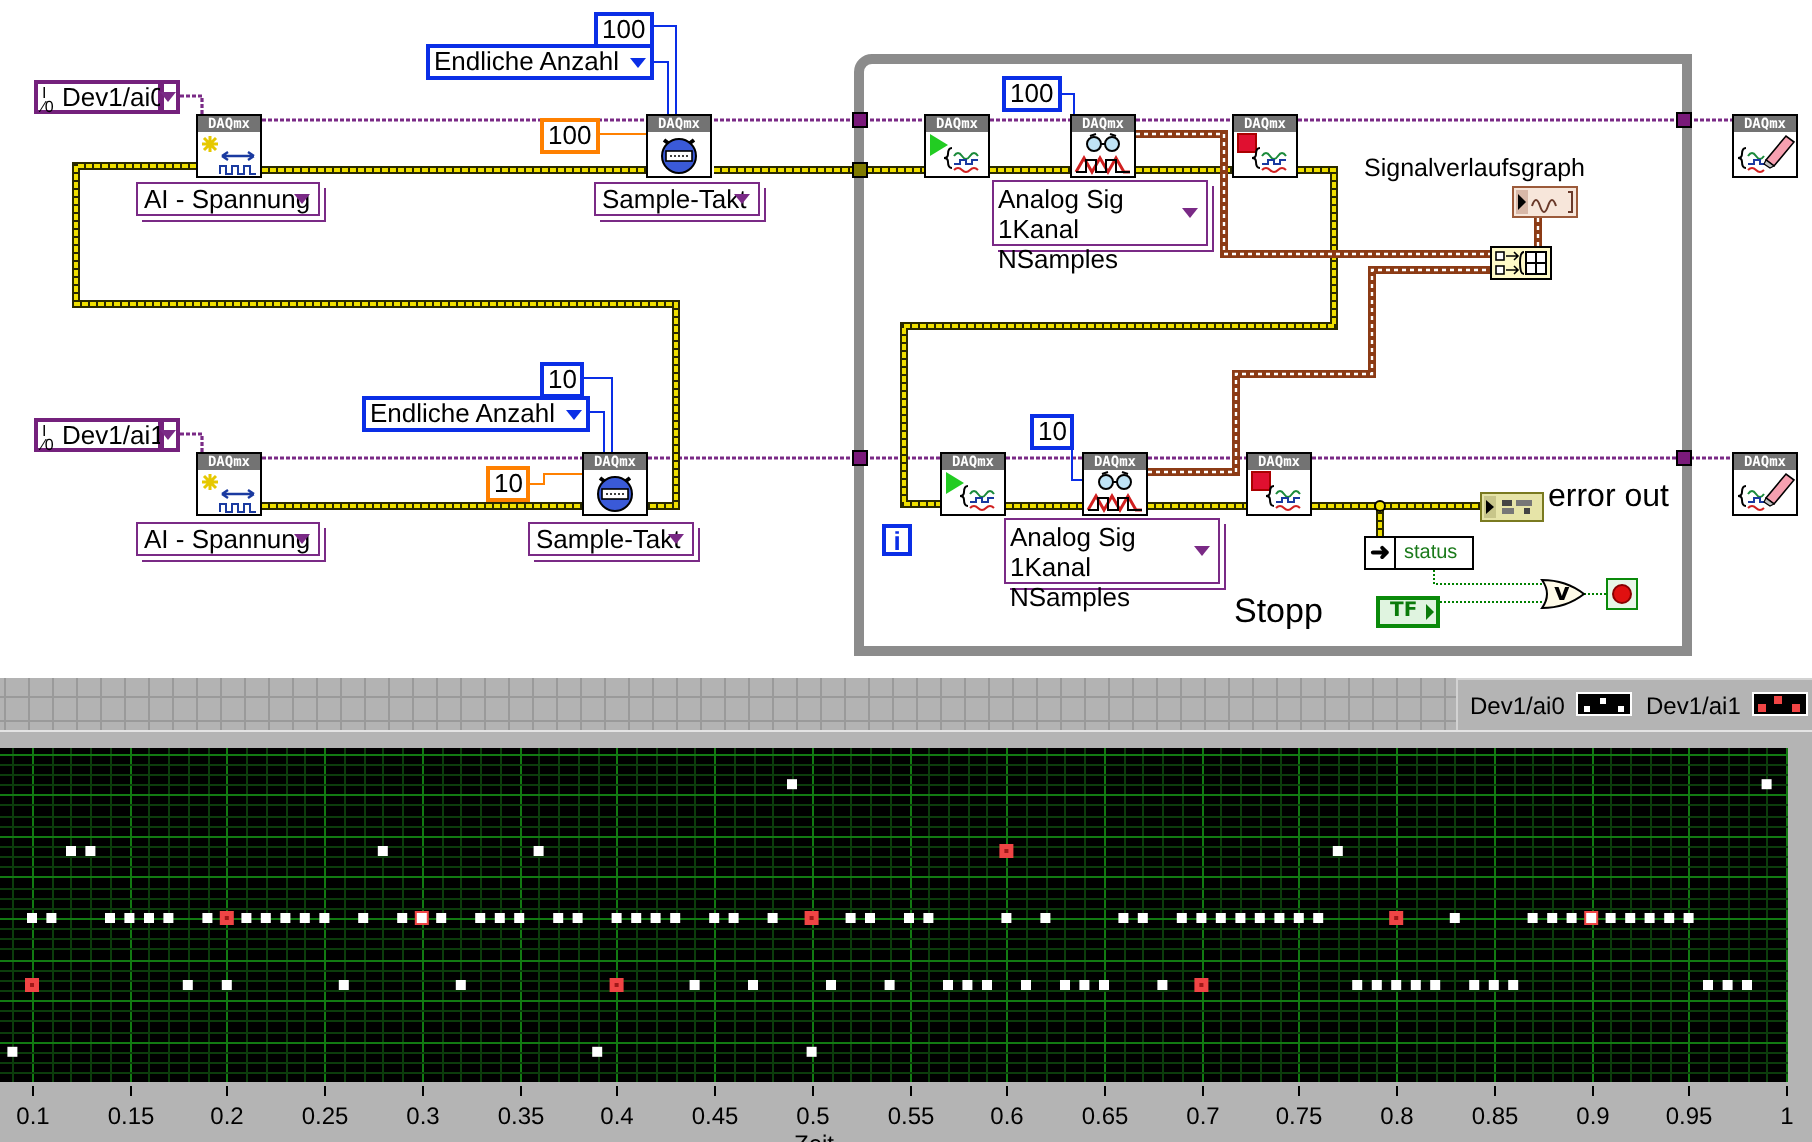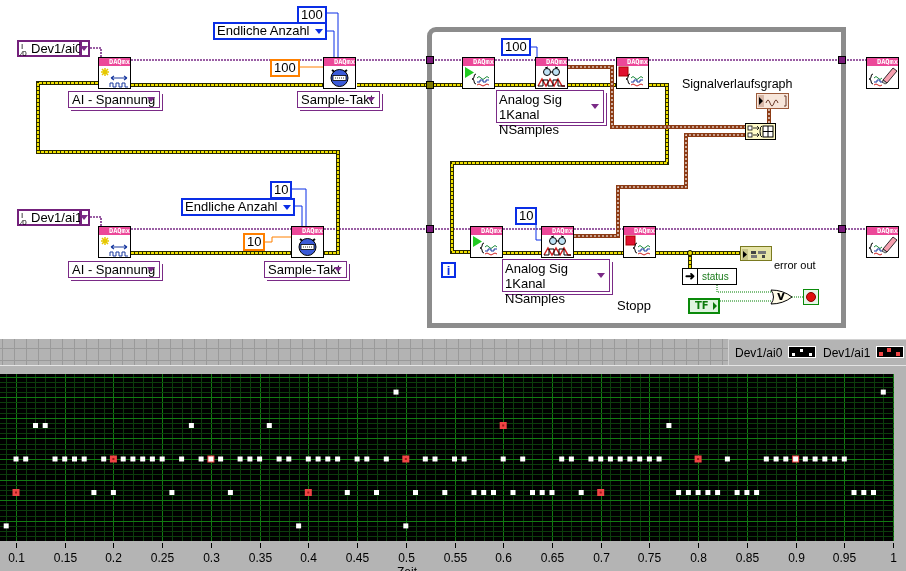--- a/index.html
+++ b/index.html
@@ -1,20 +1,20 @@
 <!DOCTYPE html>
 <html><head>
 <meta charset="utf-8">
 <style>
 *{box-sizing:border-box;margin:0;padding:0}
 body{width:906px;height:571px;overflow:hidden;background:#fff;position:relative;font-family:"Liberation Sans",sans-serif;color:#000}
 #wires{position:absolute;left:0;top:0;width:906px;height:338px}
 .loop{position:absolute;left:427px;top:27px;width:419px;height:301px;border:5px solid #8c8c8c;border-top-left-radius:9px}
 .node{position:absolute;width:33px;height:32px;border:1px solid #000;background:#fff}
-.node .hdr{height:8px;background:#ec4899;color:#fff;font:bold 7px "DejaVu Sans Mono",monospace;line-height:8px;text-align:right;overflow:hidden}
+.node .hdr{height:8px;background:#737373;color:#fff;font:bold 7px "DejaVu Sans Mono",monospace;line-height:8px;text-align:center;overflow:hidden}
 .node svg{display:block}
 .cb{position:absolute;border:2px solid #0a2ee6;background:#fff;font-size:13px;line-height:14px;padding:0 2px;white-space:nowrap}
 .co{position:absolute;border:2px solid #ff8000;background:#fff;font-size:13px;line-height:14px;padding:0 2px;white-space:nowrap}
 .ring{position:absolute;border:1px solid #7a2a86;background:#fff;box-shadow:2px 2px 0 #fff,3px 3px 0 #7a2a86;font-size:13px;line-height:15px;padding:0 14px 0 3px;white-space:nowrap}
 .ring2{position:absolute;border:1px solid #7a2a86;background:#fff;box-shadow:2px 2px 0 #fff,3px 3px 0 #7a2a86;font-size:13px;line-height:15px;padding:1px 16px 0 2px}
 .arr{position:absolute;right:4px;width:0;height:0;border-left:4px solid transparent;border-right:4px solid transparent;border-top:5px solid #7a2a86}
 .arrb{display:inline-block;margin-left:5px;vertical-align:middle;width:0;height:0;border-left:4px solid transparent;border-right:4px solid transparent;border-top:5px solid #0a2ee6}
 .chan{position:absolute;height:17px;border:2px solid #74217c;background:#fff;font-size:13px;line-height:13px;padding:0 2px;white-space:nowrap}
 .chan .io{font-size:8px;line-height:7px;display:inline-block;vertical-align:top;margin-right:2px;margin-top:1px;width:8px}
 .chandd{position:absolute;width:10px;height:17px;border:2px solid #74217c;background:#fff}
@@ -274,28 +274,28 @@
 <div style="position:absolute;left:740px;top:246px;width:32px;height:15px;border:1px solid #7a7a20;background:#e6e4a8">
   <span><svg width="30" height="13" viewBox="0 0 30 13">
           <rect x="1" y="1" width="6" height="11" fill="#c8c68a"></rect>
           <path d="M2 3 L6 6.5 L2 10 Z" fill="#000"></path>
           <rect x="10" y="3" width="5" height="3" fill="#444"></rect>
           <rect x="17" y="3" width="8" height="3" fill="#777"></rect>
           <rect x="10" y="7" width="6" height="3" fill="#777"></rect>
           <rect x="21" y="7" width="3" height="3" fill="#444"></rect>
         </svg></span>
 </div>
-<div class="lbl" style="left:774px;top:259px;font-size:11px">error out</div>
+<div class="lbl" style="left:774px;top:242px;font-size:16px">error out</div>
 
 <div style="position:absolute;left:682px;top:268px;width:55px;height:17px;border:1px solid #000;background:#fff;display:flex">
   <span style="width:15px;border-right:1px solid #000;font-size:12px;line-height:15px;text-align:center;font-weight:bold">➜</span>
   <span style="flex:1;color:#1a7a1a;font-size:10px;line-height:15px;padding-left:4px">status</span>
 </div>
 
-<div class="lbl" style="left:617px;top:299px;font-size:13px">Stopp</div>
+<div class="lbl" style="left:617px;top:299px;font-size:17px">Stopp</div>
 <div style="position:absolute;left:688px;top:298px;width:32px;height:16px;border:2px solid #0a8a0a;background:#e0f4e0;font:bold 10px 'DejaVu Sans',sans-serif;color:#0a7a0a;line-height:12px;padding-left:5px">
   <span>TF</span><span style="position:absolute;right:1px;top:2px;width:0;height:0;border-top:4px solid transparent;border-bottom:4px solid transparent;border-left:4px solid #0a7a0a"></span>
 </div>
 
 <div style="position:absolute;left:770px;top:289px;width:23px;height:16px">
   <svg width="23" height="16" viewBox="0 0 23 16">
         <path d="M1 1 Q6 8 1 15 Q13 15 22 8 Q13 1 1 1 Z" fill="#fffbe8" stroke="#000"></path>
       </svg>
   <span style="position:absolute;left:7px;top:0;font:bold 12px 'DejaVu Sans',sans-serif;line-height:15px">v</span>
 </div>

